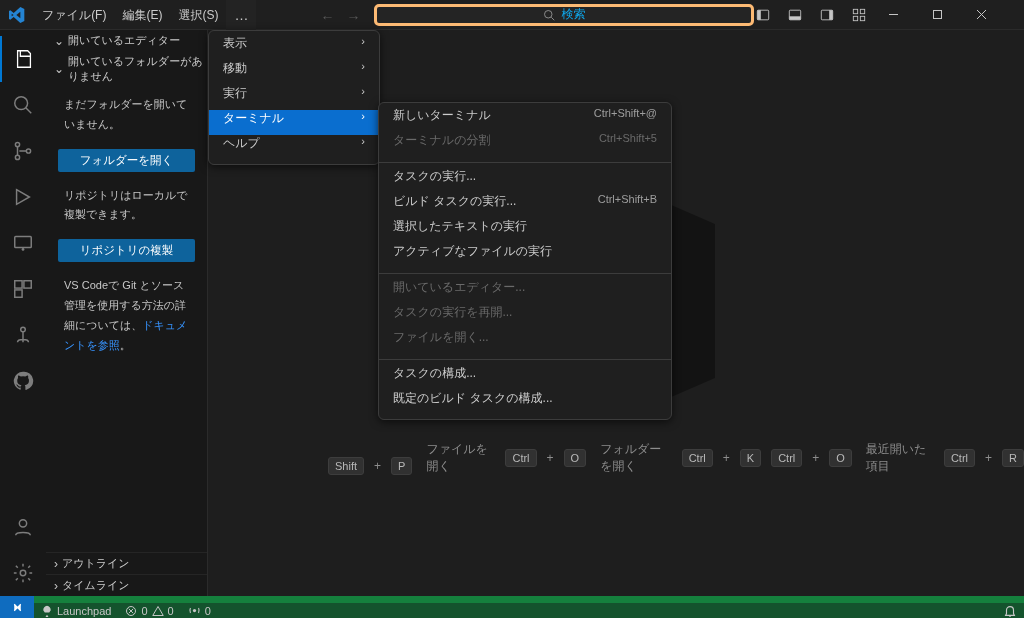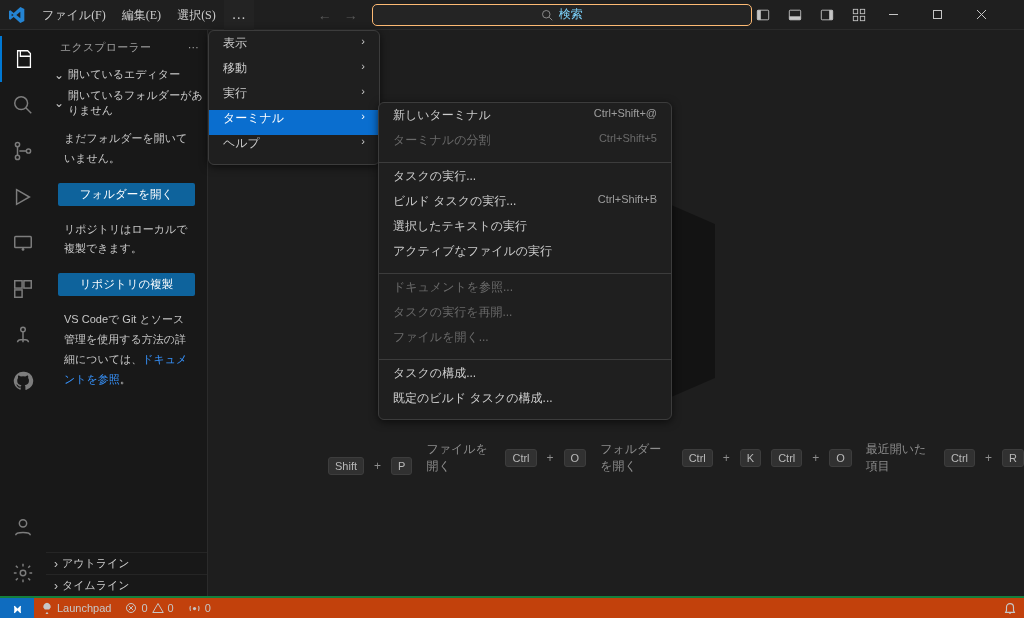--- a/index.html
+++ b/index.html
@@ -2,26 +2,26 @@
 <html><head>
 <meta charset="utf-8">
 <style>
 * { margin: 0; padding: 0; box-sizing: border-box; user-select: none; }
 html, body { width: 1024px; height: 618px; overflow: hidden; background: #1e1e1e; font-family: "Segoe UI","Hiragino Sans","Yu Gothic UI","Meiryo",sans-serif; color: #cccccc; font-size: 12px; }
 
 
 .titlebar { height: 30px; display: flex; align-items: center; background: #1f1f1f; border-bottom: 1px solid #2b2b2b; }
 .titlebar .logo { width: 34px; display: flex; align-items: center; justify-content: center; }
 .menubar { display: flex; align-items: center; height: 100%; }
-.menubar .menu-item { padding: 0 8px; line-height: 30px; height: 30px; color: #cccccc; cursor: default; font-family: Liberation Serif, serif; }
+.menubar .menu-item { padding: 0 8px; line-height: 30px; height: 30px; color: #cccccc; cursor: default; }
 .menubar .menu-item.active { background: #232323; color: #cccccc; }
 .menubar .more { width: 30px; text-align: center; line-height: 30px; font-size: 14px; }
 .nav-arrows { display: flex; align-items: center; margin-left: 60px; gap: 4px; }
 .nav-arrows span { width: 22px; text-align: center; color: #5a5a5a; font-size: 14px; }
-.searchbar { flex: 0 0 380px; margin-left: 10px; height: 22px; background: #242424; border: 1px solid #fdba74; border-radius: 5px; display: flex; align-items: center; justify-content: center; color: #7dd3fc; gap: 6px; }
+.searchbar { flex: 0 0 380px; margin-left: 10px; height: 22px; background: #242424; border: 3px solid #fdba74; border-radius: 5px; display: flex; align-items: center; justify-content: center; color: #0ea5e9; gap: 6px; }
 .titlebar-right { margin-left: auto; display: flex; align-items: center; height: 100%; }
 .layout-icons { display: flex; gap: 4px; margin-right: 8px; }
 .layout-icons span, .win-controls span { width: 28px; text-align: center; color: #c5c5c5; line-height: 30px; }
 .win-controls { display: flex; margin-right: 4px; }
 .win-controls span { width: 44px; color: #c5c5c5; }
 
 
 .activitybar { position: absolute; left: 0; top: 30px; bottom: 22px; width: 46px; background: #181818; display: flex; flex-direction: column; align-items: center; padding-top: 6px; }
 .activitybar .ab-icon { width: 46px; height: 46px; display: flex; align-items: center; justify-content: center; color: #7d7d7d; }
 .activitybar .ab-icon.active { color: #ffffff; border-left: 2px solid #0078d4; }
@@ -57,21 +57,21 @@
 .menu-row.highlight { background: #0a6ecf; color: #ffffff; }
 .menu-row.highlight .sub { color: #ffffff; }
 
 .menu-popup.level2 { left: 378px; top: 102px; width: 294px; }
 .menu-sep { height: 1px; background: #3c3c3c; margin: 5px 0; }
 .menu-row .kbd { color: #9e9e9e; font-size: 11px; }
 .menu-row.disabled { color: #6a6a6a; }
 .menu-row.disabled .kbd { color: #6a6a6a; }
 
 
-.statusbar { position: absolute; left: 0; right: 0; bottom: 0; height: 22px; background: #c2410c; border-top: 2px solid #15803d; display: flex; align-items: flex-start; font-size: 11px; color: #c7c7c7; }
+.statusbar { position: absolute; left: 0; right: 0; bottom: 0; height: 22px; background: #14532d; border-top: 7px solid #15803d; display: flex; align-items: flex-end; font-size: 11px; color: #c7c7c7; }
 .status-left-cap { width: 34px; height: 22px; background: #0f6cbf; display: flex; align-items: center; justify-content: center; color: #ffffff; }
 .status-item { padding: 0 7px; display: flex; align-items: center; gap: 4px; height: 100%; }
 .status-right { margin-left: auto; }
 
 svg { display: block; }
 </style>
 </head>
 <body>
 
 <div class="titlebar">
@@ -205,24 +205,20 @@
     </div>
   <div class="ab-icon">
       <svg width="22" height="22" viewBox="0 0 24 24" fill="none" stroke="#7d7d7d" stroke-width="1.6">
         <circle cx="12" cy="12" r="3"></circle>
         <path d="M12 2v3M12 19v3M4.2 4.2l2.1 2.1M17.7 17.7l2.1 2.1M2 12h3M19 12h3M4.2 19.8l2.1-2.1M17.7 6.3l2.1-2.1"></path>
       </svg>
     </div>
 </div>
 
 <div class="sidebar">
-  <div class="sidebar-header">
-    <span>エクスプローラー</span>
-    <span>⋯</span>
-  </div>
   <div class="section">
     <span class="chev">⌄</span>
     <span class="label">開いているエディター</span>
   </div>
   <div class="section">
     <span class="chev">⌄</span>
     <span class="label">開いているフォルダーがありません</span>
   </div>
   <div class="body-text">まだフォルダーを開いていません。</div>
   <div class="side-btn">フォルダーを開く</div>
@@ -323,21 +319,21 @@
   <div class="menu-row">
       <span>選択したテキストの実行</span>
       <span class="kbd"></span>
     </div>
   <div class="menu-row">
       <span>アクティブなファイルの実行</span>
       <span class="kbd"></span>
     </div>
   <div class="menu-sep"></div>
   <div class="menu-row disabled">
-      <span>ドキュメントを参照...</span>
+      <span>開いているエディター...</span>
     </div>
   <div class="menu-row disabled">
       <span>タスクの実行を再開...</span>
     </div>
   <div class="menu-row disabled">
       <span>ファイルを開く...</span>
     </div>
   <div class="menu-sep"></div>
   <div class="menu-row">
       <span>タスクの構成...</span>

